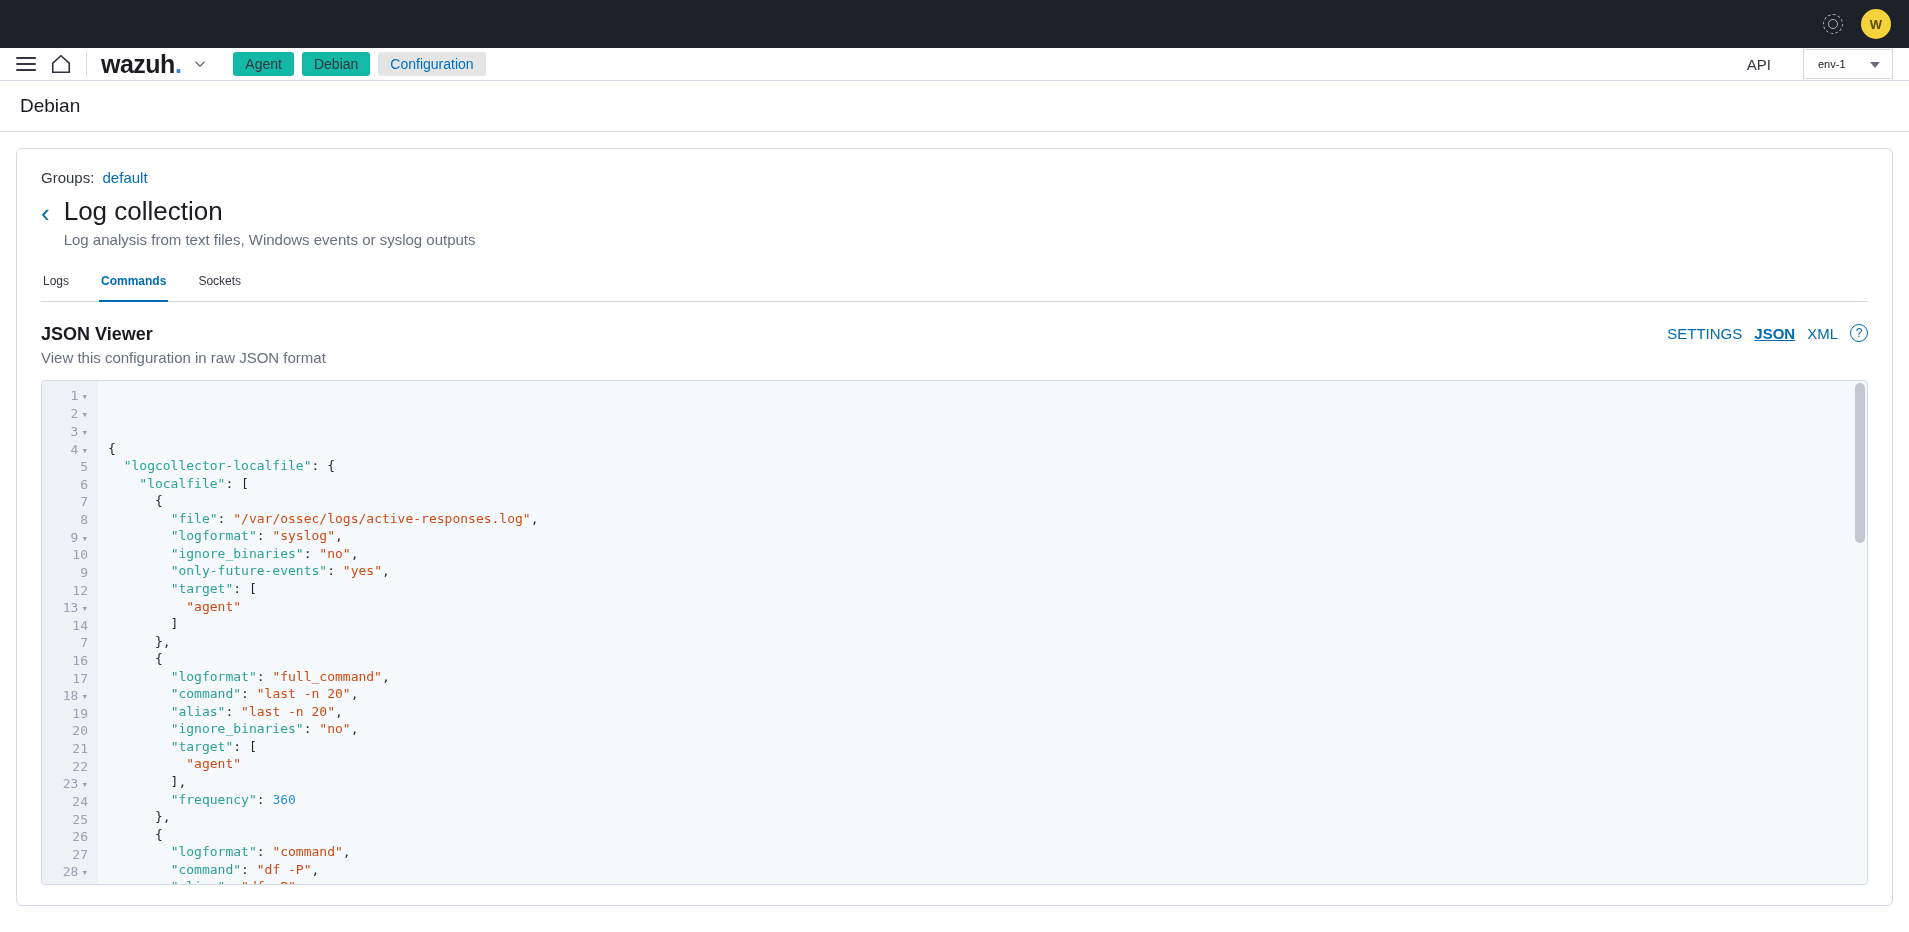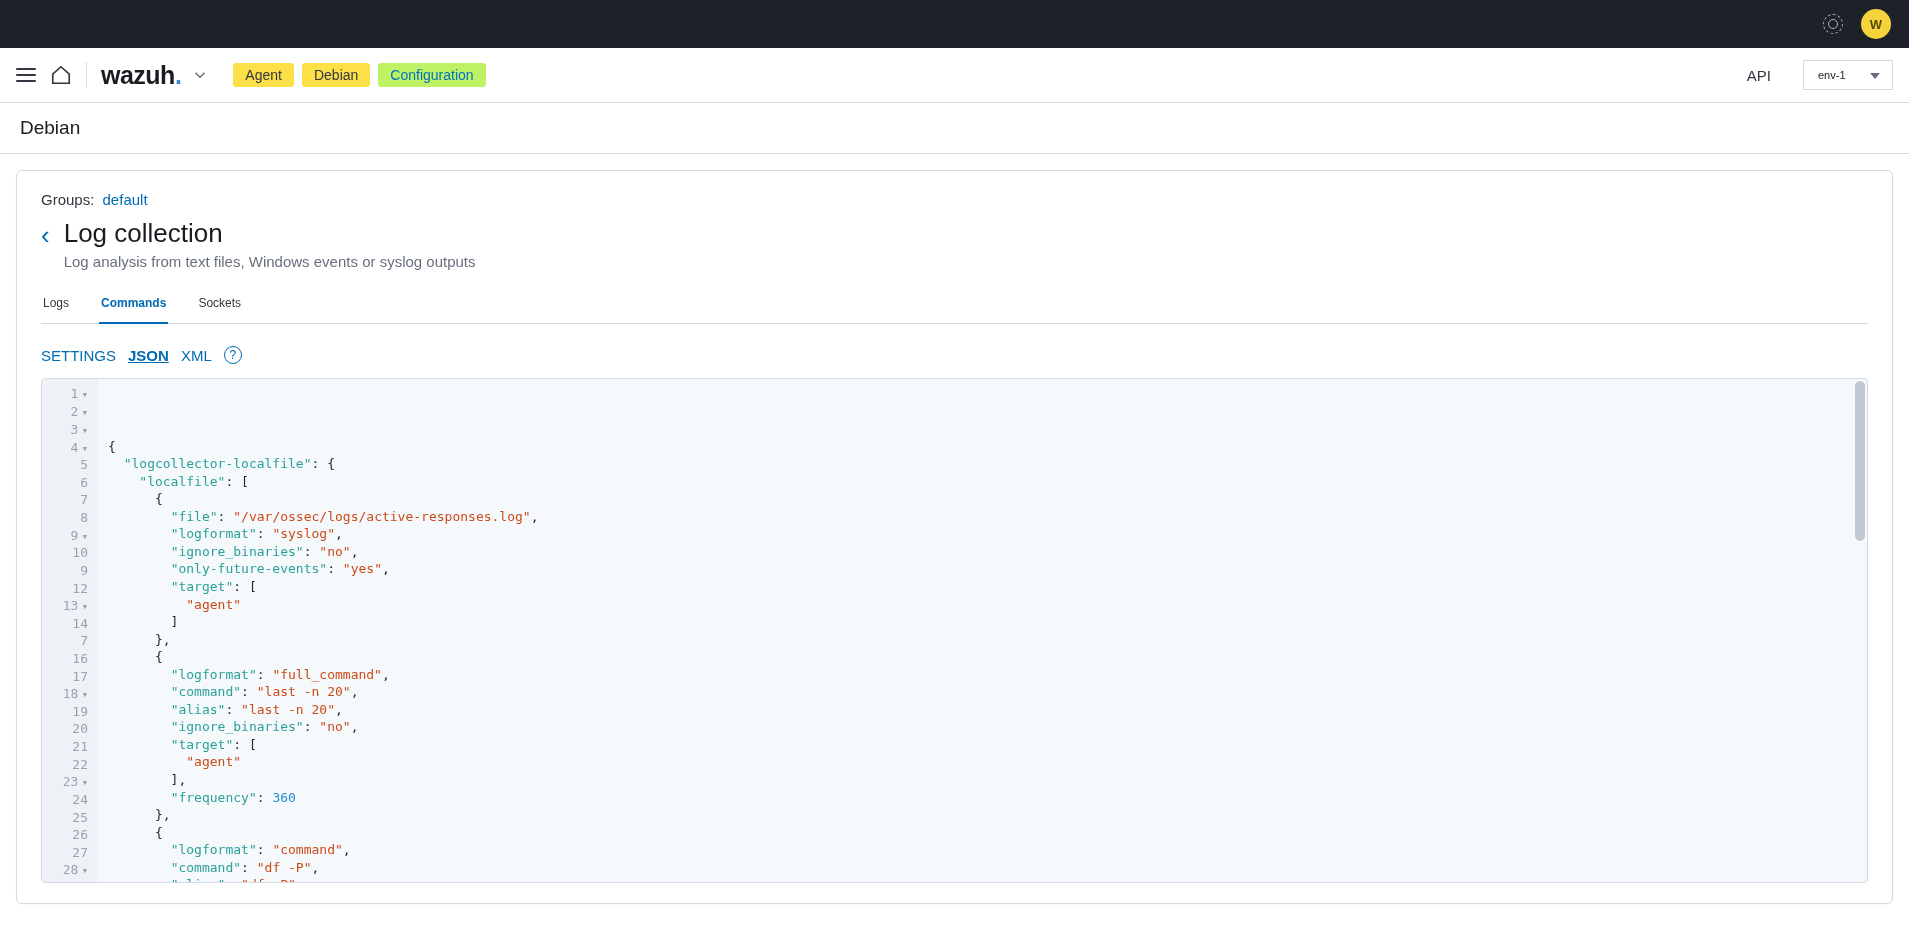--- a/index.html
+++ b/index.html
@@ -1,31 +1,31 @@
 <!DOCTYPE html>
 <html><head>
 <meta charset="utf-8">
 <style>
   * { box-sizing: border-box; margin: 0; padding: 0; }
   body { font-family: -apple-system, BlinkMacSystemFont, "Segoe UI", Helvetica, Arial, sans-serif; background: #fff; color: #1a1c21; }
   .topbar { background: #1d2229; height: 48px; display: flex; align-items: center; justify-content: flex-end; padding: 0 18px; gap: 18px; }
   .topbar .ring-icon { width: 20px; height: 20px; border: 1.5px dashed #aeb3bb; border-radius: 50%; position: relative; }
   .topbar .ring-icon::after { content:""; position:absolute; inset:4px; border:1.5px solid #aeb3bb; border-radius:50%; }
   .avatar { width: 30px; height: 30px; background: #f5d33d; border-radius: 50%; color:#5b4d00; font-size:13px; font-weight:600; display:flex;align-items:center;justify-content:center; }
-  .headerbar { height: 55px; border-bottom: 1px solid #d3dae6; display:flex; align-items:center; padding: 0 16px; gap:14px; }
+  .headerbar { height: 33px; border-bottom: 1px solid #d3dae6; display:flex; align-items:center; padding: 0 16px; gap:14px; }
   .hamburger { width:20px; height:14px; display:flex; flex-direction:column; justify-content:space-between; cursor:pointer;}
   .hamburger span { height:2px; background:#343741; border-radius:1px;}
   .home-icon { width:22px; height:22px; }
   .divider { width:1px; height:26px; background:#d3dae6; }
   .brand { font-size:25px; font-weight:600; letter-spacing:-0.5px; display:flex; align-items:baseline;}
   .brand .dot { color:#3a84d8; }
   .brand-caret { margin-left:10px; color:#69707d; }
   .crumb-group { display:flex; gap:8px; margin-left:10px;}
-  .crumb { background:#fde047; color:#343741; font-size:14px; padding:4px 12px; border-radius:3px; }
-  .crumb.active { background:#bef264; color:#0071c2; }
+  .crumb { background:#14b8a6; color:#343741; font-size:14px; padding:4px 12px; border-radius:3px; }
+  .crumb.active { background:#e5e5e5; color:#0071c2; }
   .header-right { margin-left:auto; display:flex; align-items:center; gap:32px;}
   .api-link { font-size:15px; color:#343741;}
   .env-select { border:1px solid #d3dae6; padding:8px 34px 8px 14px; font-size:11px; position:relative; min-width:90px;}
   .env-select::after { content:""; position:absolute; right:12px; top:50%; margin-top:-2px; border-left:5px solid transparent;border-right:5px solid transparent;border-top:6px solid #69707d;}
   .subheader { padding: 14px 20px; font-size:19px; border-bottom:1px solid #d3dae6;}
   .page-wrap { padding: 16px; }
   .panel { border:1px solid #d3dae6; border-radius:6px; padding: 20px 24px; box-shadow:0 1px 2px rgba(0,0,0,0.03);}
   .groups-row { font-size:15px; color:#343741; margin-bottom:10px;}
   .groups-row a { color:#006bb4; text-decoration:none; margin-left:4px;}
   .title-row { display:flex; align-items:flex-start; gap:14px; margin-bottom:14px;}
@@ -110,20 +110,24 @@
       </div>
     </div>
 
     <div class="tabs">
       <div class="tab">Logs</div>
       <div class="tab active">Commands</div>
       <div class="tab">Sockets</div>
     </div>
 
     <div class="viewer-head">
+      <div>
+        <div class="jv">JSON Viewer</div>
+        <div class="jvs">View this configuration in raw JSON format</div>
+      </div>
       <div class="viewer-links">
         <span>SETTINGS</span>
         <span class="sel">JSON</span>
         <span>XML</span>
         <span class="qmark">?</span>
       </div>
     </div>
 
     <div class="code-block">
       <div class="code-inner">

